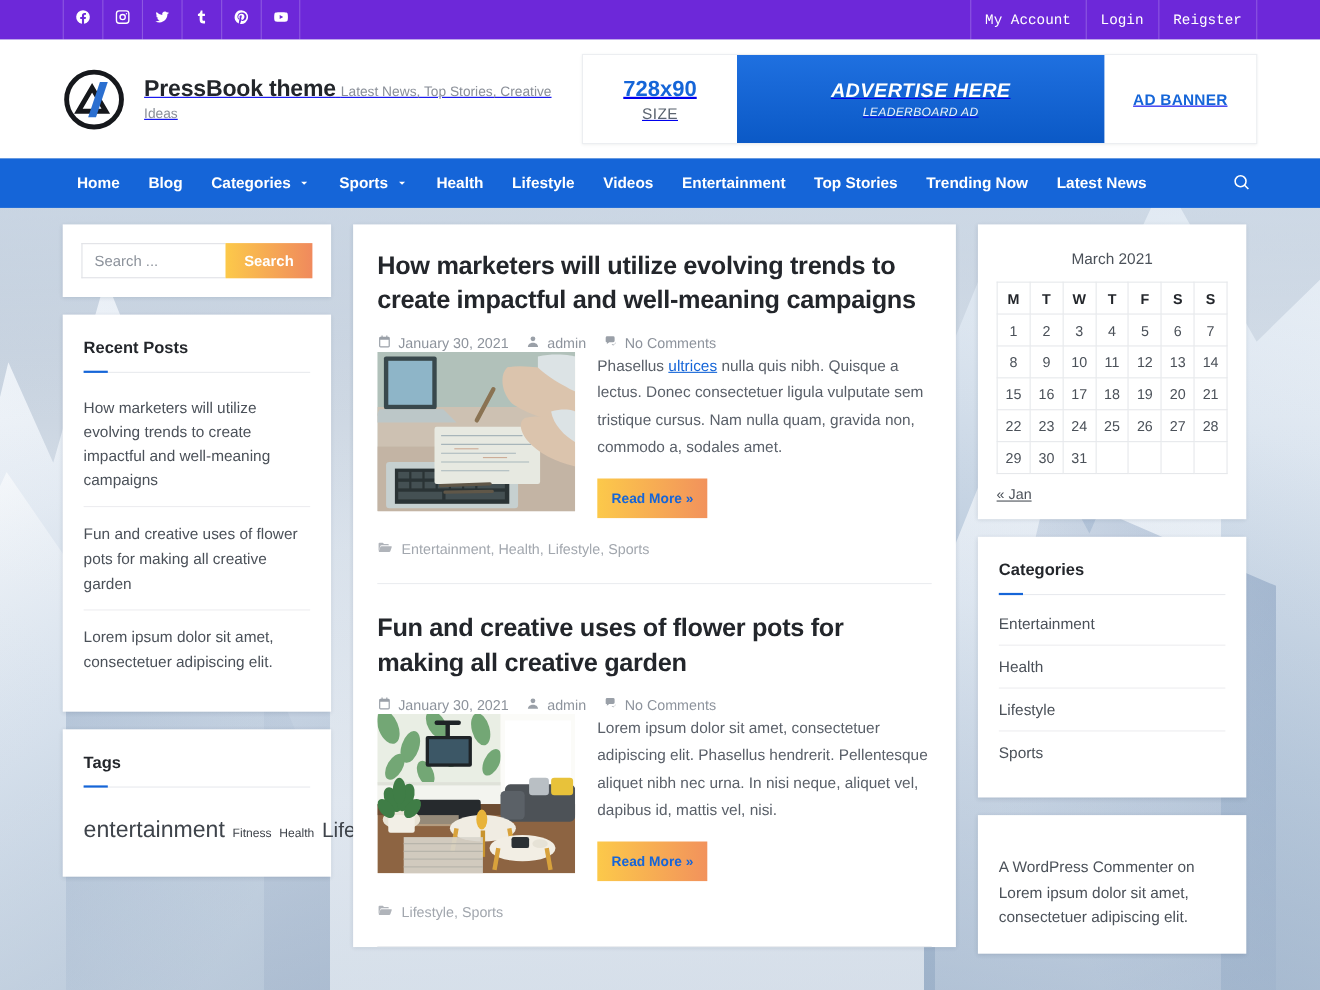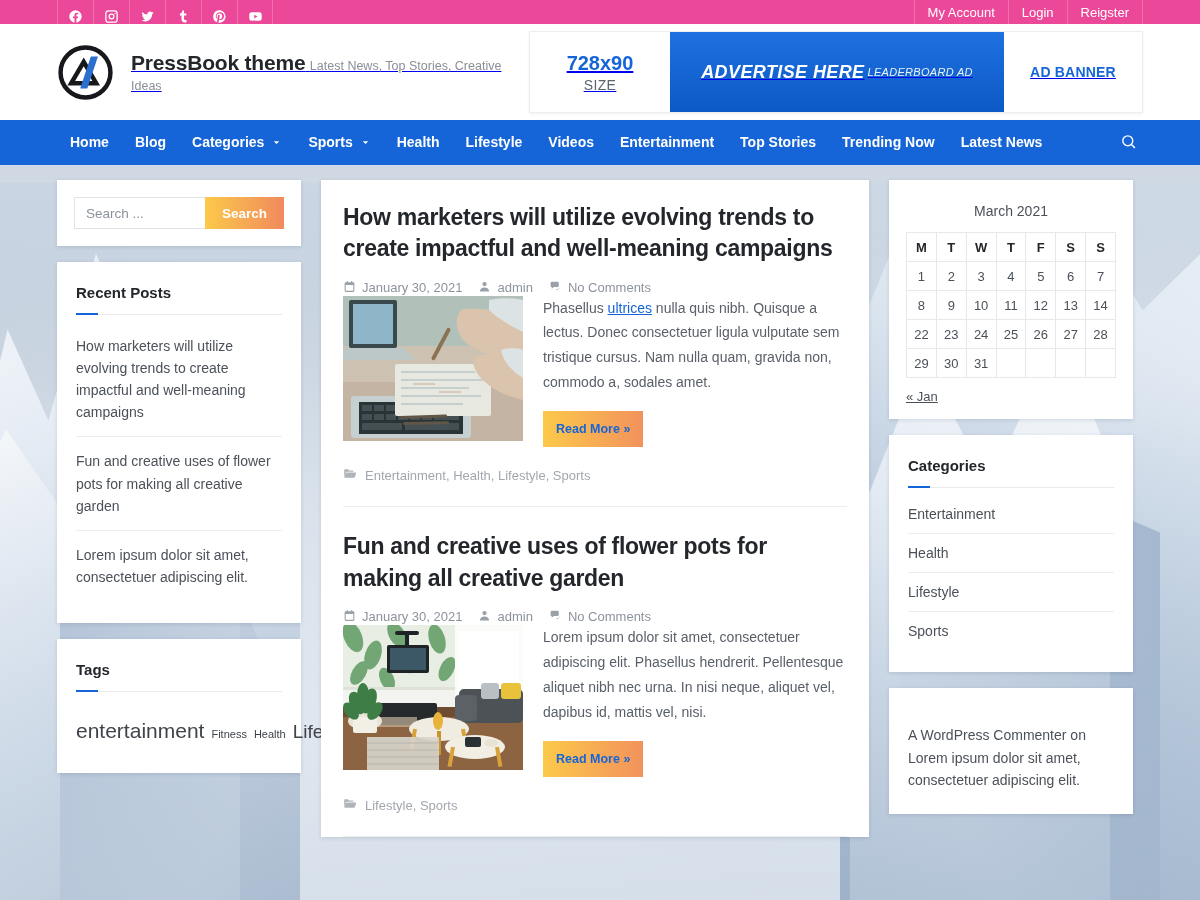--- a/index.html
+++ b/index.html
@@ -58,25 +58,26 @@
     clip-path: polygon(20% 0%, 100% 16%, 100% 100%, 0% 100%, 0% 40%);
   }
   #bg-photo .haze {
     position:absolute; inset:0;
     background: linear-gradient(180deg, rgba(215,226,238,.55) 0%, rgba(215,226,238,0) 28%, rgba(196,210,226,.35) 100%);
   }
 
   
   .topbar {
     position: relative; z-index: 5;
-    height: 24px;
-    background: #ec4899;
+    height: 36px;
+    background: #6d28d9;
     display: flex;
     align-items: stretch;
     justify-content: space-between;
+    font-family: Liberation Mono, monospace;
   }
   .social-list { display: flex; padding-left: 57px; }
   .social-list a {
     width: 36px; height: 36px;
     display: flex; align-items: center; justify-content: center;
     color: #fff;
     border-left: 1px solid rgba(255,255,255,.22);
     text-decoration: none;
   }
   .social-list a:last-child { border-right: 1px solid rgba(255,255,255,.22); }
@@ -87,21 +88,21 @@
     padding: 0 13px;
     color: #fff; font-size: 13px; text-decoration: none;
     border-left: 1px solid rgba(255,255,255,.22);
   }
   .account-list a:last-child { border-right: 1px solid rgba(255,255,255,.22); }
 
   
   .site-header {
     position: relative; z-index: 5;
     background: #fff;
-    height: 96px;
+    height: 108px;
     display: flex; align-items: center;
     padding: 0 57px;
   }
   .brand { display: flex; align-items: center; gap: 17px; }
   .logo-mark { width: 57px; height: 57px; flex: none; }
   .brand-text .site-title {
     font-size: 21px; font-weight: 700; color: #23262b;
     letter-spacing: -.2px; line-height: 1.2;
   }
   .brand-text .site-tagline {
@@ -117,21 +118,21 @@
   }
   .ad-size {
     width: 140px; display: flex; flex-direction: column;
     align-items: center; justify-content: center; gap: 2px;
   }
   .ad-size .big { font-size: 20px; font-weight: 700; color: #1565d8; }
   .ad-size .small { font-size: 14px; color: #5b6470; letter-spacing: .4px; }
   .ad-center {
     flex: 1;
     background: linear-gradient(180deg,#1f70e0 0%,#0b59c6 100%);
-    display: flex; flex-direction: row;
+    display: flex; flex-direction: column;
     align-items: center; justify-content: center; gap: 3px;
     color: #fff;
   }
   .ad-center .l1 { font-size: 18px; font-weight: 700; font-style: italic; letter-spacing: .4px; }
   .ad-center .l2 { font-size: 11px; font-style: italic; opacity: .92; letter-spacing: .3px; }
   .ad-right {
     width: 138px; display: flex; align-items: center; justify-content: center;
     font-size: 14px; font-weight: 700; color: #1565d8; letter-spacing: .2px;
   }
 
@@ -749,20 +750,29 @@
           <tr>
             <td>8</td>
             <td>9</td>
             <td>10</td>
             <td>11</td>
             <td>12</td>
             <td>13</td>
             <td>14</td>
           </tr>
           <tr>
+            <td>15</td>
+            <td>16</td>
+            <td>17</td>
+            <td>18</td>
+            <td>19</td>
+            <td>20</td>
+            <td>21</td>
+          </tr>
+          <tr>
             <td>22</td>
             <td>23</td>
             <td>24</td>
             <td>25</td>
             <td>26</td>
             <td>27</td>
             <td>28</td>
           </tr>
           <tr>
             <td>29</td>

